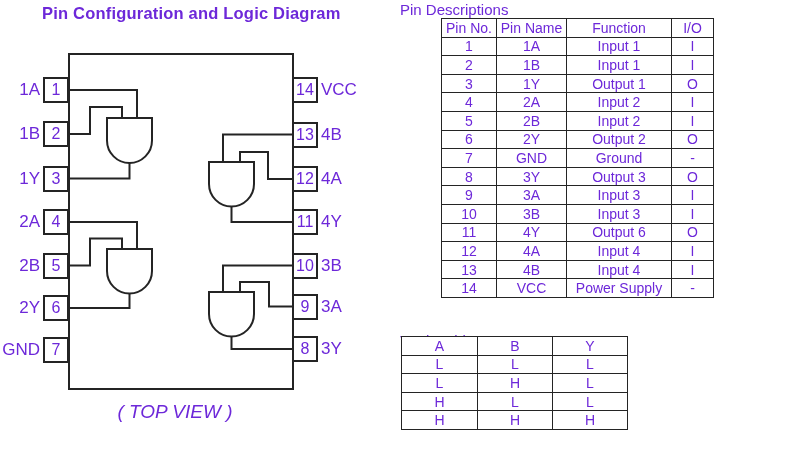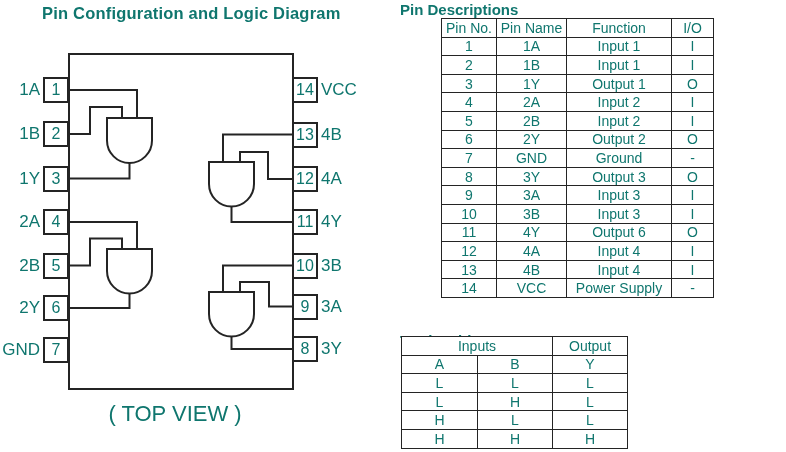--- a/index.html
+++ b/index.html
@@ -1,41 +1,42 @@
 <!DOCTYPE html>
 <html><head>
 <meta charset="utf-8">
 <style>
   html, body { margin:0; padding:0; background:#fff; }
   .canvas {
     position:relative; width:786px; height:452px; background:#ffffff;
-    font-family:"Liberation Sans", sans-serif; color:#0f766e; overflow:hidden;
+    font-family:"Liberation Sans", sans-serif; color:#6d28d9; overflow:hidden;
   }
   .abs { position:absolute; }
 
   
   .diagram-title {
     left:42px; top:4px; font-size:16.5px; font-weight:bold; letter-spacing:0.2px;
     white-space:nowrap;
   }
   .chip-svg { left:0; top:0; }
   .pin-square {
     width:26px; height:26px; box-sizing:border-box; border:2px solid #242424;
     background:#fff; text-align:center; font-size:16px; line-height:22px;
   }
   .pin-label { font-size:17px; line-height:20px; white-space:nowrap; }
   .left-label  { left:0;   width:40px; text-align:right; }
   .right-label { left:321px; text-align:left; }
   .top-view {
-    left:63px; width:224px; text-align:center; top:401px; font-size:22px;
+    left:63px; width:224px; text-align:center; top:401px; font-size:19px;
     white-space:nowrap;
+    font-style:italic;
   }
 
   
-  .section-title { font-size:15px; font-weight:bold; white-space:nowrap; }
+  .section-title { font-size:15px; font-weight:normal; white-space:nowrap; }
   table.dtable { border-collapse:collapse; table-layout:fixed; background:#fff; }
   table.dtable th, table.dtable td {
     border:1.5px solid #242424; font-weight:normal; font-size:14px;
     padding:0; height:17.6px; text-align:center; overflow:hidden; white-space:nowrap;
   }
   .pin-desc-table  { left:401px; top:18px;  width:272px;margin-left:40px; }
   .truth-table-el  { left:401px; top:336px; width:226px; }
   td.fn-cell { text-align:left; padding-left:8px; }
 </style>
 </head>
@@ -213,24 +214,20 @@
   <div class="abs section-title" style="left:400px; top:332px">Truth Table</div>
 
   <table class="abs dtable truth-table-el">
     <colgroup>
         <col style="width:76px">
         <col style="width:75px">
         <col style="width:75px">
       </colgroup>
     <tbody>
       <tr>
-        <td colspan="2">Inputs</td>
-        <td>Output</td>
-      </tr>
-      <tr>
         <td>A</td>
         <td>B</td>
         <td>Y</td>
       </tr>
       <tr>
           <td>L</td>
           <td>L</td>
           <td>L</td>
         </tr>
       <tr>

